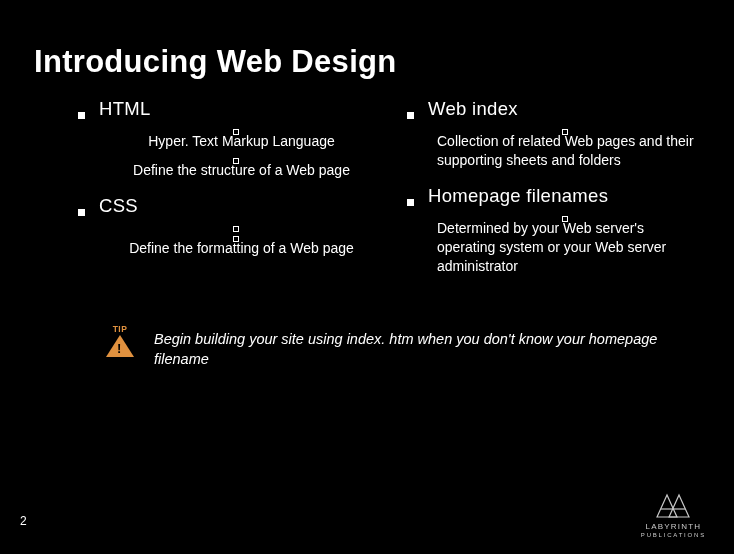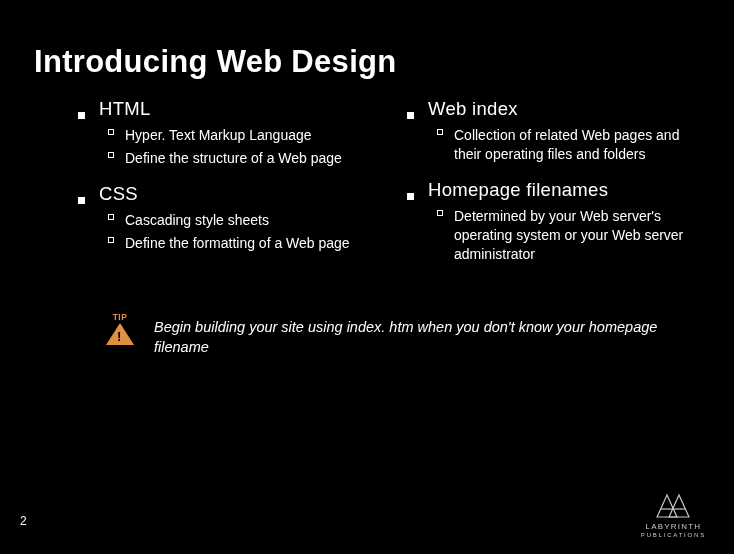--- a/index.html
+++ b/index.html
@@ -41,23 +41,24 @@
     flex-shrink: 0;
     position: relative;
     top: 4px;
   }
   .bullet-1 .txt {
     font-size: 18.5px;
     letter-spacing: 0.3px;
   }
   .bullet-2 {
     display: flex;
-    align-items: flex-start;
+    align-items: center;
     margin: 4px 0 4px 16px;
     line-height: 1.35;
+    flex-direction: column;
   }
   .bullet-2 .sq {
     width: 6px;
     height: 6px;
     border: 1px solid #fff;
     margin-right: 11px;
     flex-shrink: 0;
     position: relative;
     top: 3px;
   }
@@ -155,38 +156,37 @@
         <div class="txt">Define the structure of a Web page</div>
       </div>
     </div>
     <div class="group">
       <div class="bullet-1">
         <div class="sq"></div>
         <div class="txt">CSS</div>
       </div>
       <div class="bullet-2">
         <div class="sq"></div>
-        <div class="txt">Cascading style sheets</div>
       </div>
       <div class="bullet-2">
         <div class="sq"></div>
         <div class="txt">Define the formatting of a Web page</div>
       </div>
     </div>
   </div>
 
   <div class="col">
     <div class="group">
       <div class="bullet-1">
         <div class="sq"></div>
         <div class="txt">Web index</div>
       </div>
       <div class="bullet-2">
         <div class="sq"></div>
-        <div class="txt">Collection of related Web pages and their operating files and folders</div>
+        <div class="txt">Collection of related Web pages and their supporting sheets and folders</div>
       </div>
     </div>
     <div class="group">
       <div class="bullet-1">
         <div class="sq"></div>
         <div class="txt">Homepage filenames</div>
       </div>
       <div class="bullet-2">
         <div class="sq"></div>
         <div class="txt">Determined by your Web server's operating system or your Web server administrator</div>

